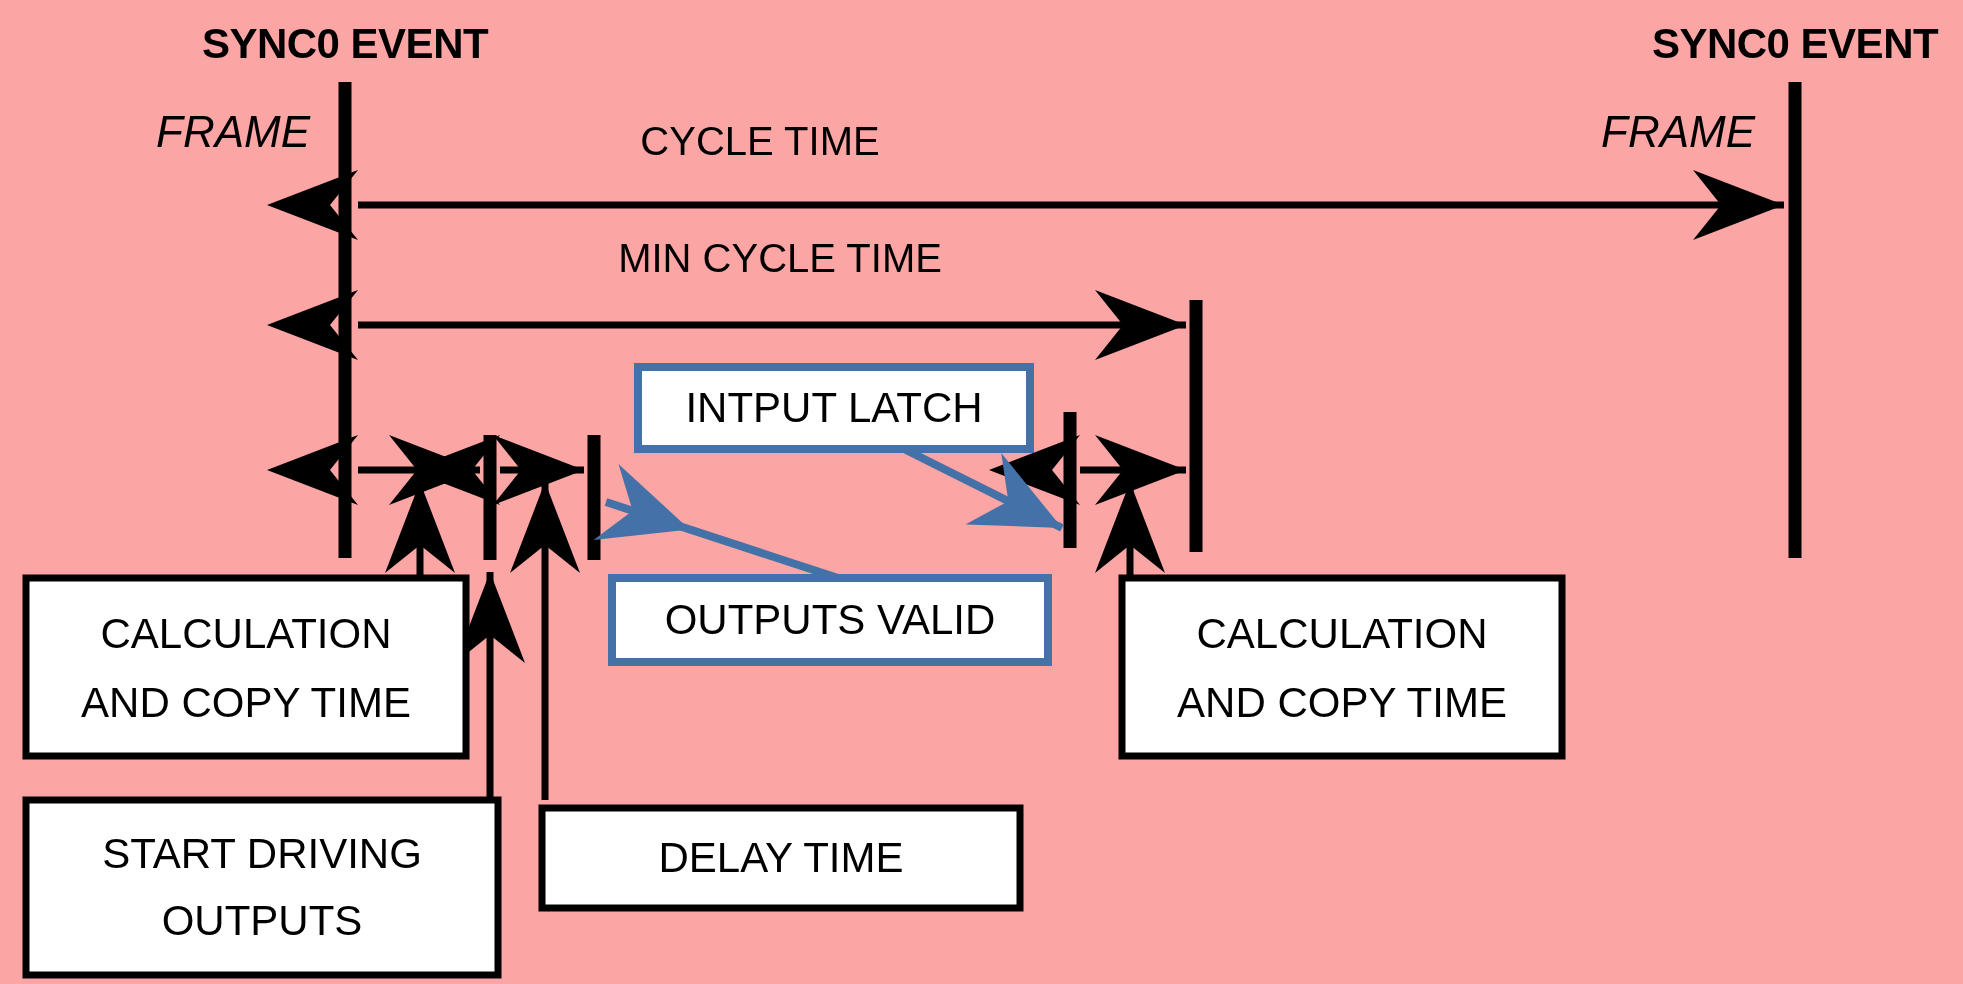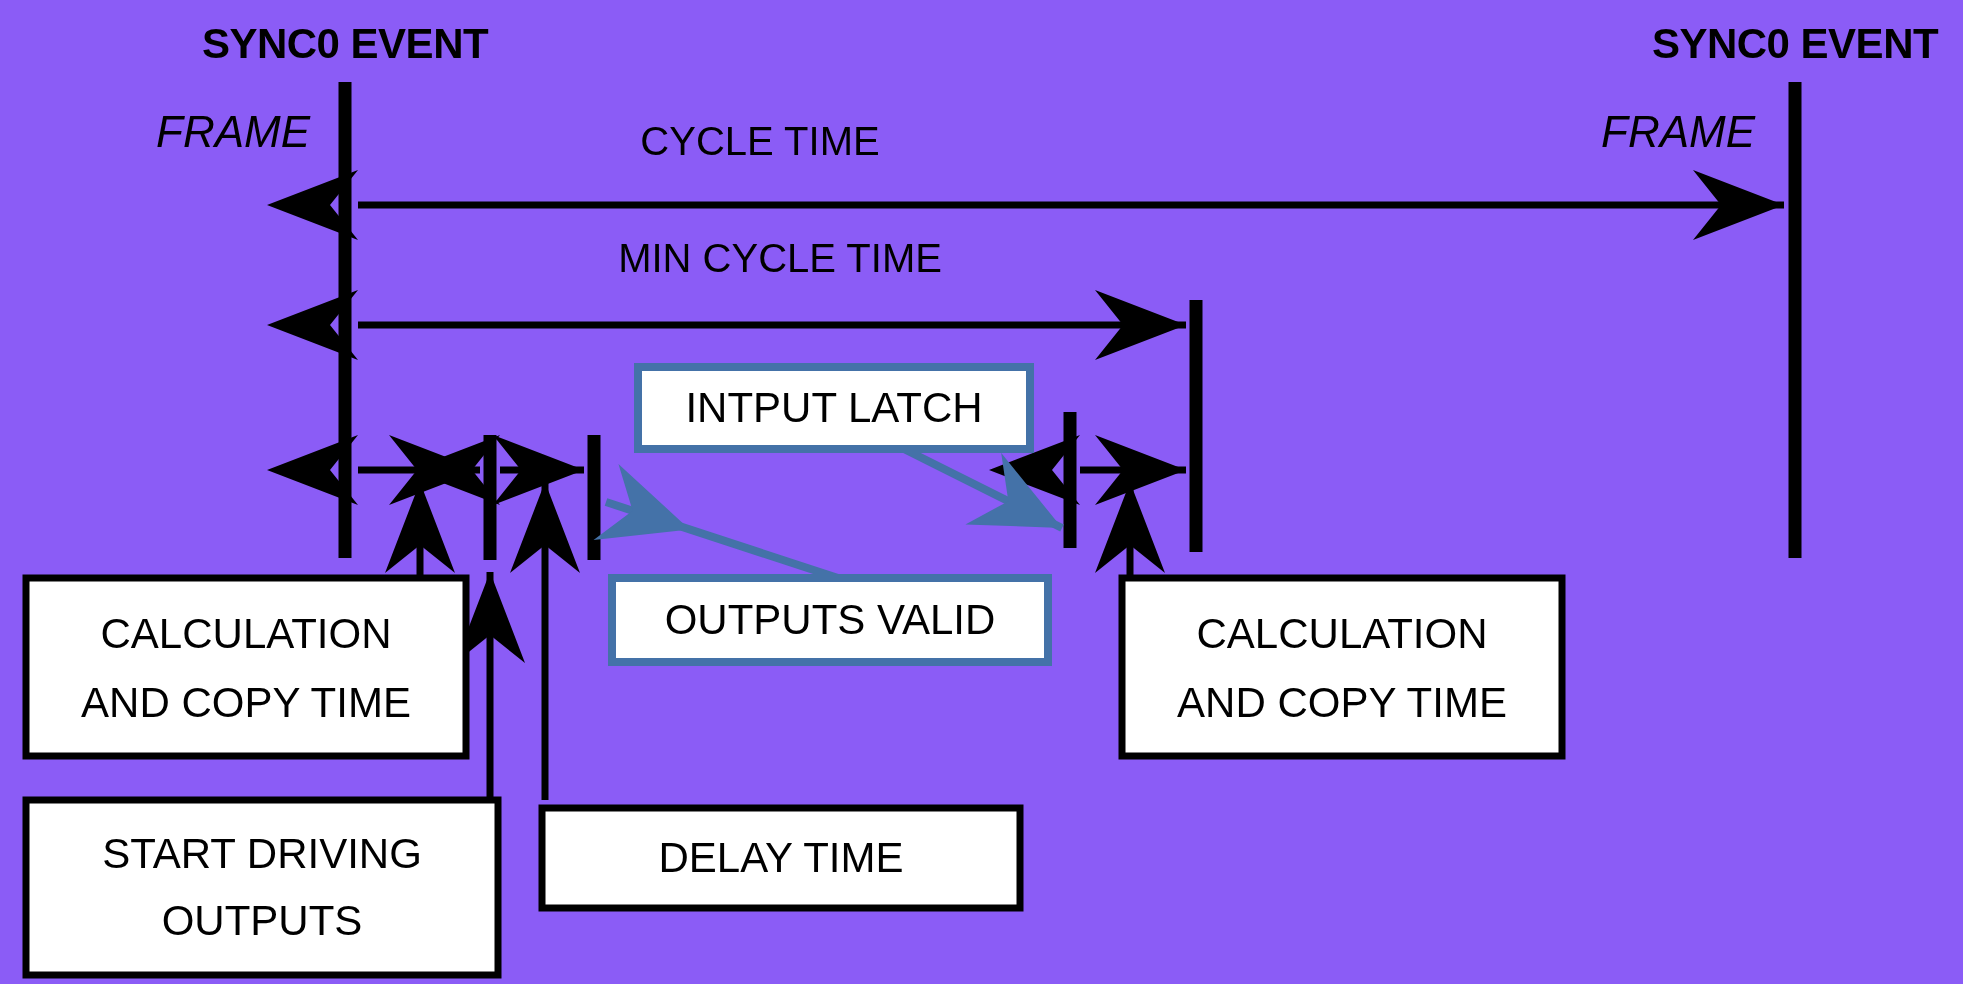--- a/index.html
+++ b/index.html
@@ -10,21 +10,21 @@
   body {
     width: 1963px;
     height: 984px;
     font-family: "Liberation Sans", sans-serif;
     overflow: hidden;
   }
   #diagram-root {
     position: relative;
     width: 1963px;
     height: 984px;
-    background: #8b5cf6;
+    background: #fca5a5;
   }
   svg.diagram {
     position: absolute;
     top: 0;
     left: 0;
     width: 1963px;
     height: 984px;
   }
   text {
     fill: #000000;

